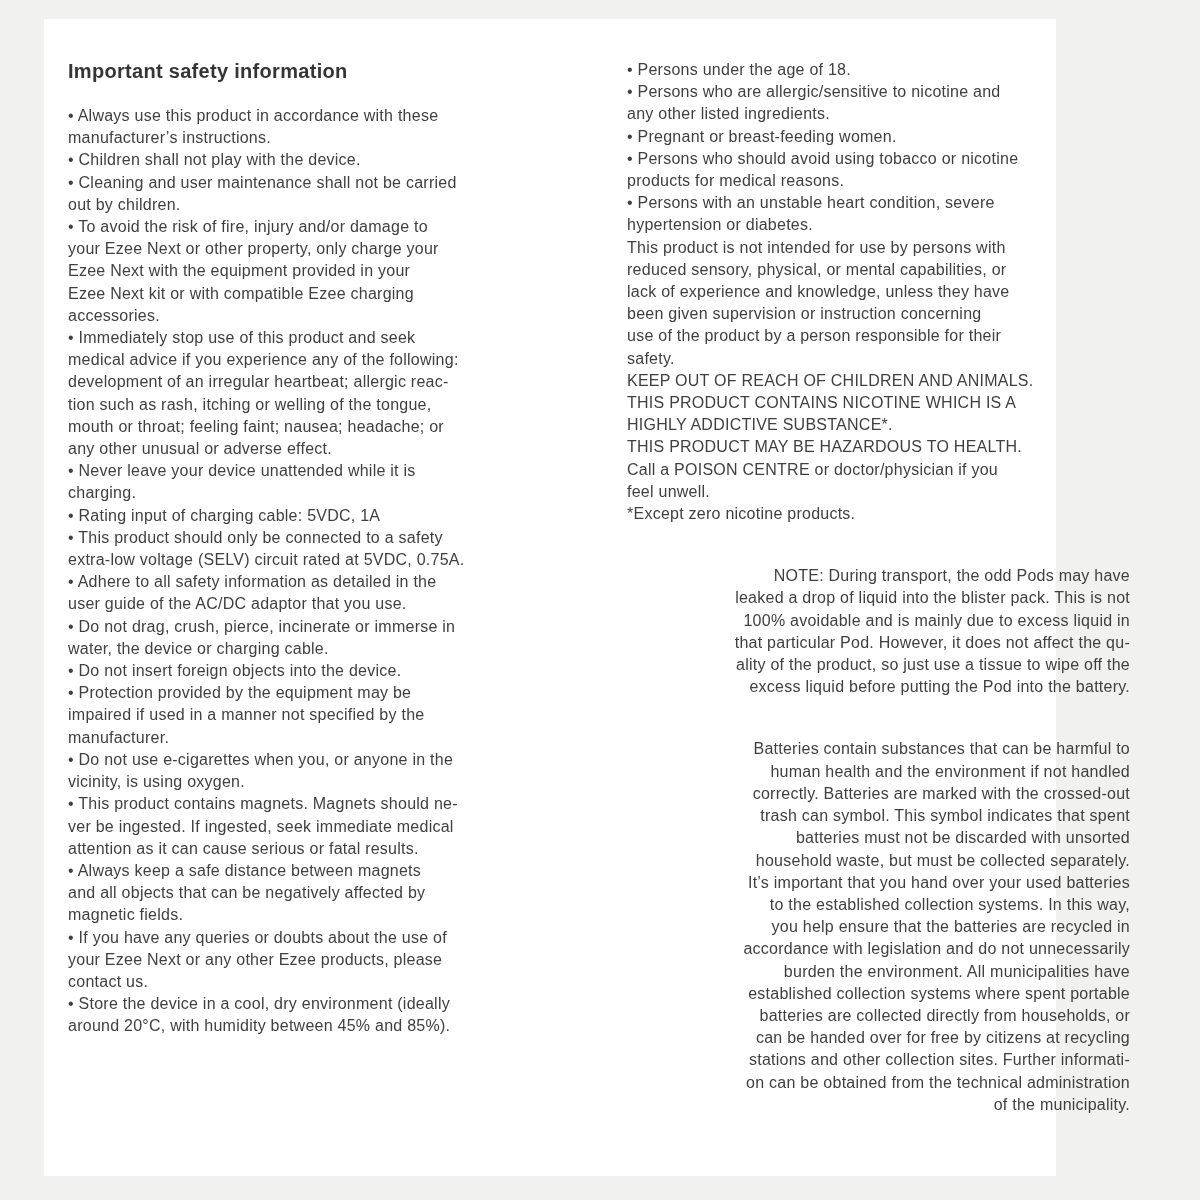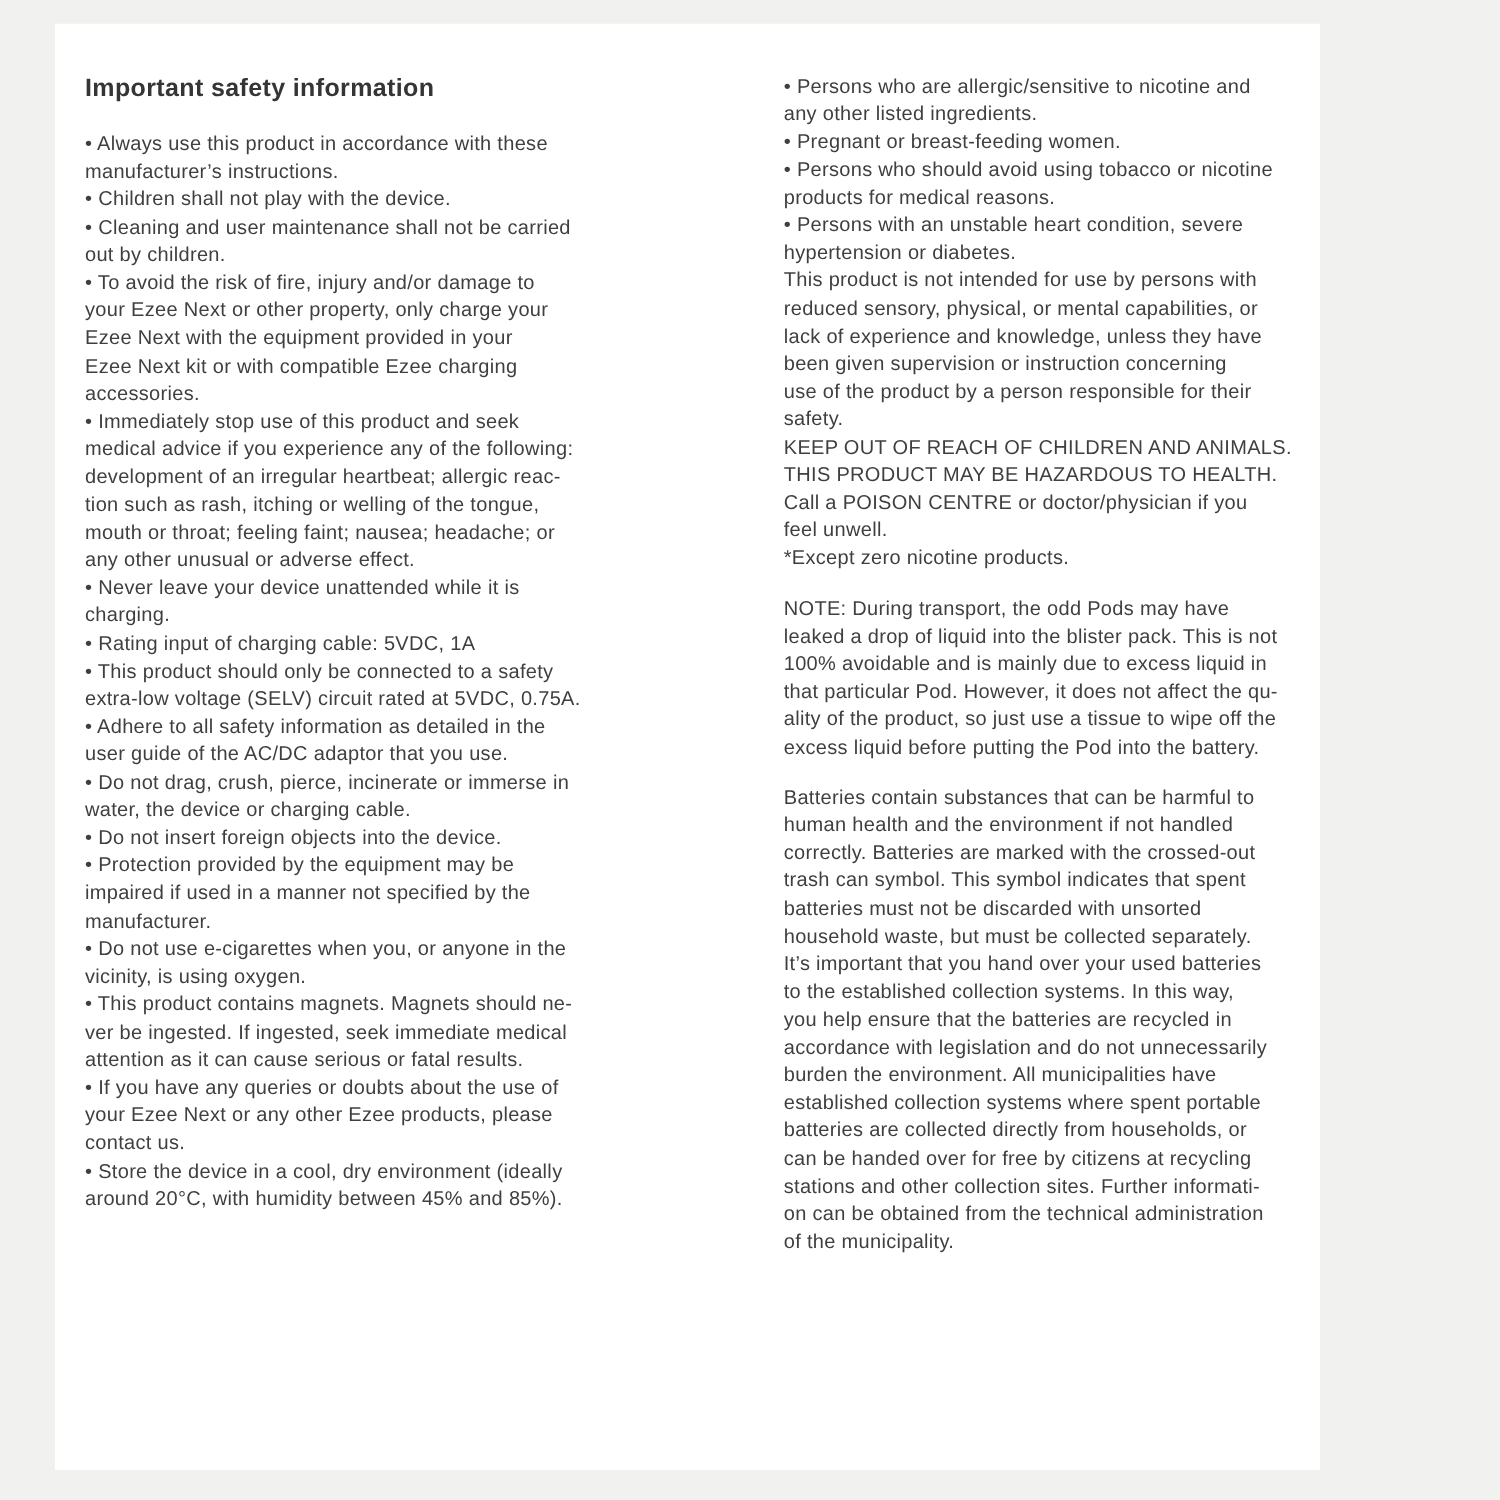--- a/index.html
+++ b/index.html
@@ -39,21 +39,22 @@
     color:var(--ink-strong);
   }
   .txt{
     white-space:pre-line;
     font-size:16px;
     line-height:22.2px;
     letter-spacing:0.25px;
     color:var(--ink);
   }
   .para{
-    margin-top:18px;
+    margin-top:40px;
+    text-align:right;
   }
 </style>
 </head>
 <body>
 
 <div class="card">
 
   <div class="col">
     <h2 class="col-title">Important safety information</h2>
     <div class="txt">• Always use this product in accordance with these
@@ -83,43 +84,49 @@
 water, the device or charging cable.</div>
     <div class="txt">• Do not insert foreign objects into the device.</div>
     <div class="txt">• Protection provided by the equipment may be
 impaired if used in a manner not specified by the
 manufacturer.</div>
     <div class="txt">• Do not use e-cigarettes when you, or anyone in the
 vicinity, is using oxygen.</div>
     <div class="txt">• This product contains magnets. Magnets should ne-
 ver be ingested. If ingested, seek immediate medical
 attention as it can cause serious or fatal results.</div>
+    <div class="txt">• Always keep a safe distance between magnets
+and all objects that can be negatively affected by
+magnetic fields.</div>
     <div class="txt">• If you have any queries or doubts about the use of
 your Ezee Next or any other Ezee products, please
 contact us.</div>
     <div class="txt">• Store the device in a cool, dry environment (ideally
 around 20°C, with humidity between 45% and 85%).</div>
   </div>
 
   <div class="col">
     <div>
+      <div class="txt">• Persons under the age of 18.</div>
       <div class="txt">• Persons who are allergic/sensitive to nicotine and
 any other listed ingredients.</div>
       <div class="txt">• Pregnant or breast-feeding women.</div>
       <div class="txt">• Persons who should avoid using tobacco or nicotine
 products for medical reasons.</div>
       <div class="txt">• Persons with an unstable heart condition, severe
 hypertension or diabetes.</div>
       <div class="txt">This product is not intended for use by persons with
 reduced sensory, physical, or mental capabilities, or
 lack of experience and knowledge, unless they have
 been given supervision or instruction concerning
 use of the product by a person responsible for their
 safety.</div>
       <div class="txt">KEEP OUT OF REACH OF CHILDREN AND ANIMALS.</div>
+      <div class="txt">THIS PRODUCT CONTAINS NICOTINE WHICH IS A
+HIGHLY ADDICTIVE SUBSTANCE*.</div>
       <div class="txt">THIS PRODUCT MAY BE HAZARDOUS TO HEALTH.</div>
       <div class="txt">Call a POISON CENTRE or doctor/physician if you
 feel unwell.</div>
       <div class="txt">*Except zero nicotine products.</div>
     </div>
     <div class="txt para">NOTE: During transport, the odd Pods may have
 leaked a drop of liquid into the blister pack. This is not
 100% avoidable and is mainly due to excess liquid in
 that particular Pod. However, it does not affect the qu-
 ality of the product, so just use a tissue to wipe off the

